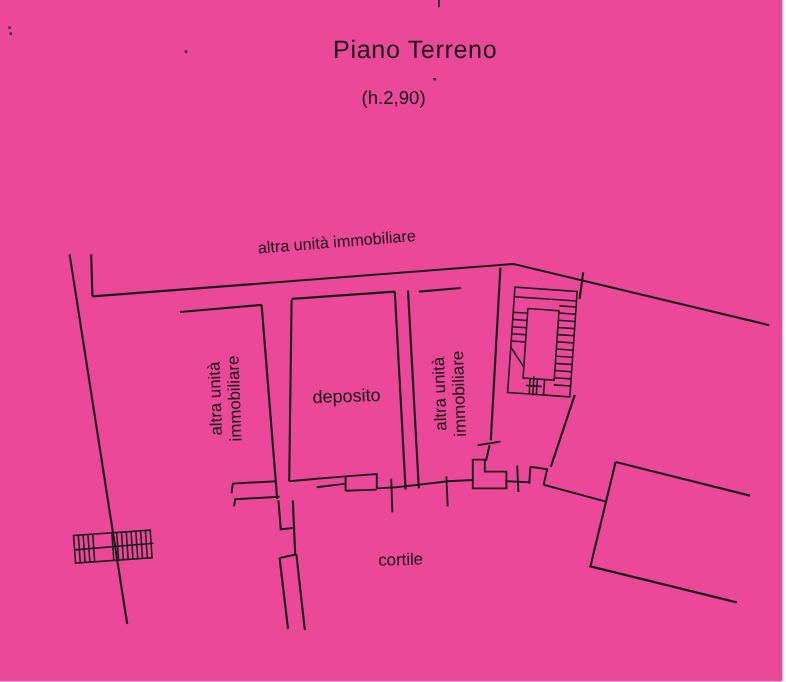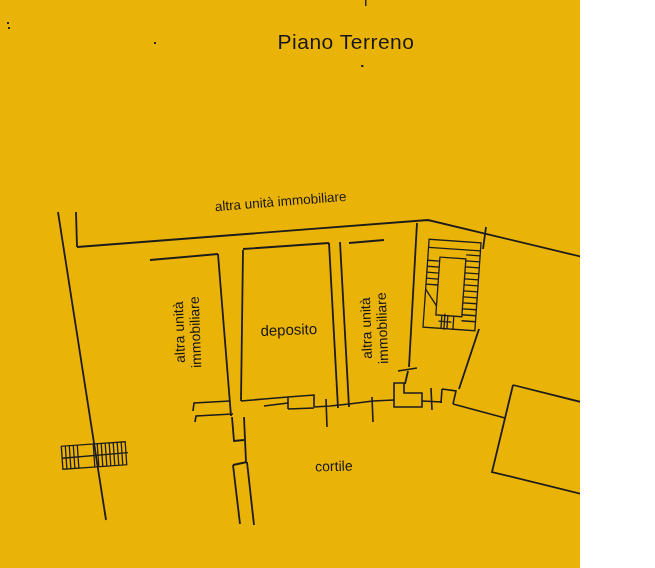--- a/index.html
+++ b/index.html
@@ -1,19 +1,19 @@
 <!DOCTYPE html>
 <html><head>
 <meta charset="utf-8">
 <style>
   html,body{margin:0;padding:0;background:#ffffff;}
   .page{
     position:relative;
-    width:580px;height:568px;
-    background:#eab308;
+    width:652px;height:568px;
+    background:#ec4899;
     overflow:hidden;
     font-family:"Liberation Sans", sans-serif;
     color:#161616;
   }
   .title{
     position:absolute;left:0;top:30px;width:692px;
     text-align:center;
     font-size:21px;letter-spacing:0.5px;
     color:#161616;
   }
@@ -42,20 +42,21 @@
   .lbl-dep{font-size:15px;}
   .lbl-cor{font-size:14px;}
   .speck{fill:#2a2a2a;stroke:none;}
 </style>
 </head>
 <body>
 
 <div class="page">
 
   <div class="title">Piano Terreno</div>
+  <div class="subtitle">(h.2,90)</div>
 
   <svg width="655" height="568" viewBox="0 0 655 568">
 
     <g>
       <rect class="speck" x="365" y="0" width="1.5" height="6"></rect>
       <rect class="speck" x="7" y="22" width="2" height="2"></rect>
       <rect class="speck" x="8" y="27" width="2" height="2"></rect>
       <rect class="speck" x="361" y="65" width="2.5" height="2"></rect>
       <rect class="speck" x="154" y="42" width="2" height="2"></rect>
     </g>

